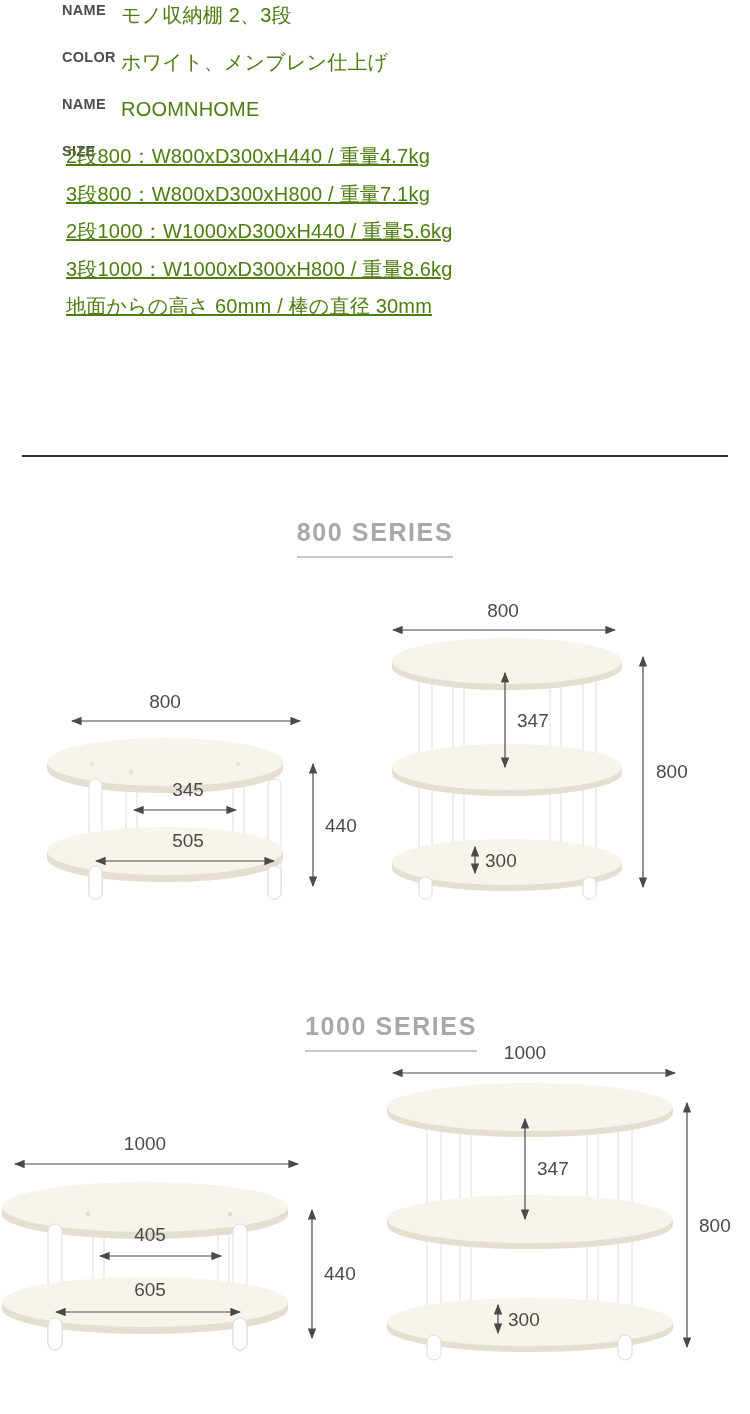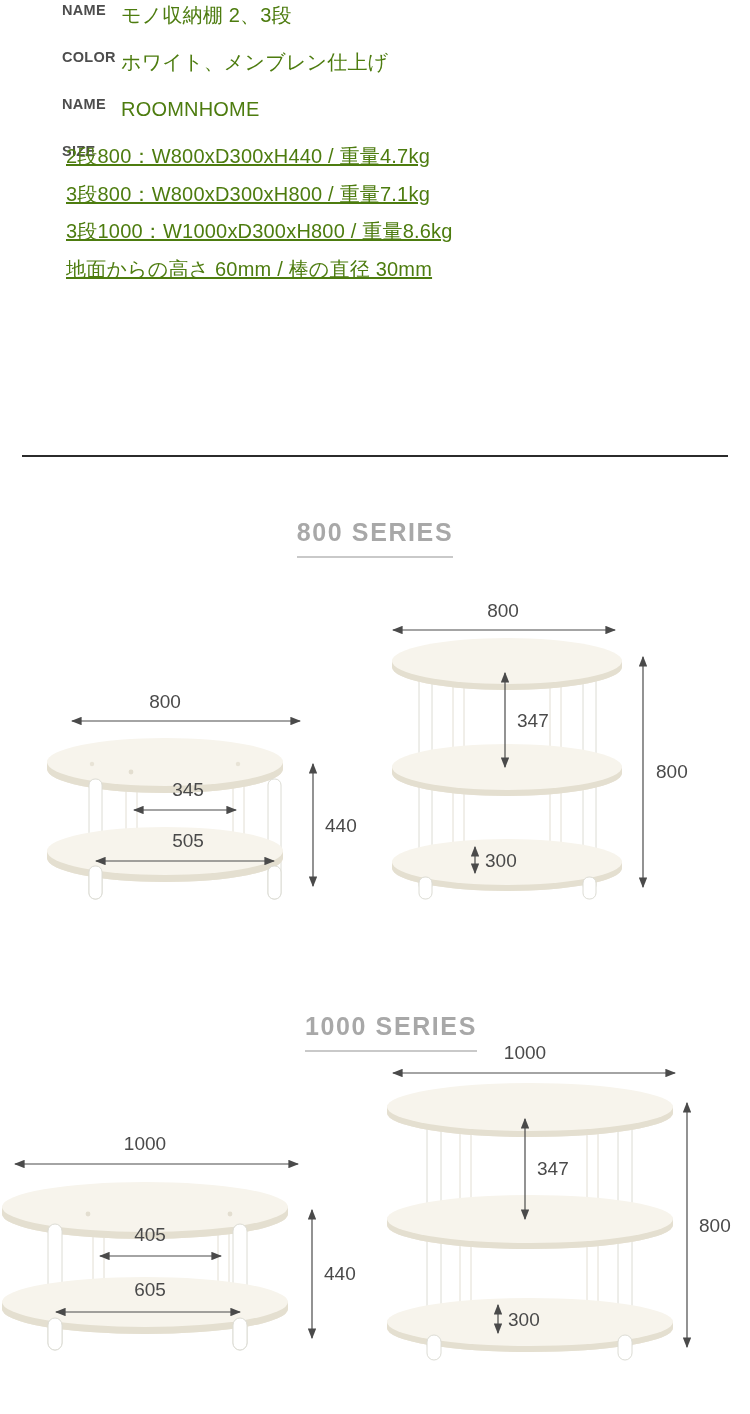--- a/index.html
+++ b/index.html
@@ -90,20 +90,21 @@
     <div class="spec-value">
       <div>ROOMNHOME</div>
     </div>
   </div>
 
   <div class="spec-row size">
     <div class="spec-label">SIZE</div>
     <div class="spec-value">
       <div>2段800：W800xD300xH440 / 重量4.7kg</div>
       <div>3段800：W800xD300xH800 / 重量7.1kg</div>
+      <div>2段1000：W1000xD300xH440 / 重量5.6kg</div>
       <div>3段1000：W1000xD300xH800 / 重量8.6kg</div>
       <div>地面からの高さ 60mm / 棒の直径 30mm</div>
     </div>
   </div>
 
 </div>
 
 <div id="divider"></div>
 
 <div class="series-heading" id="heading-800">

